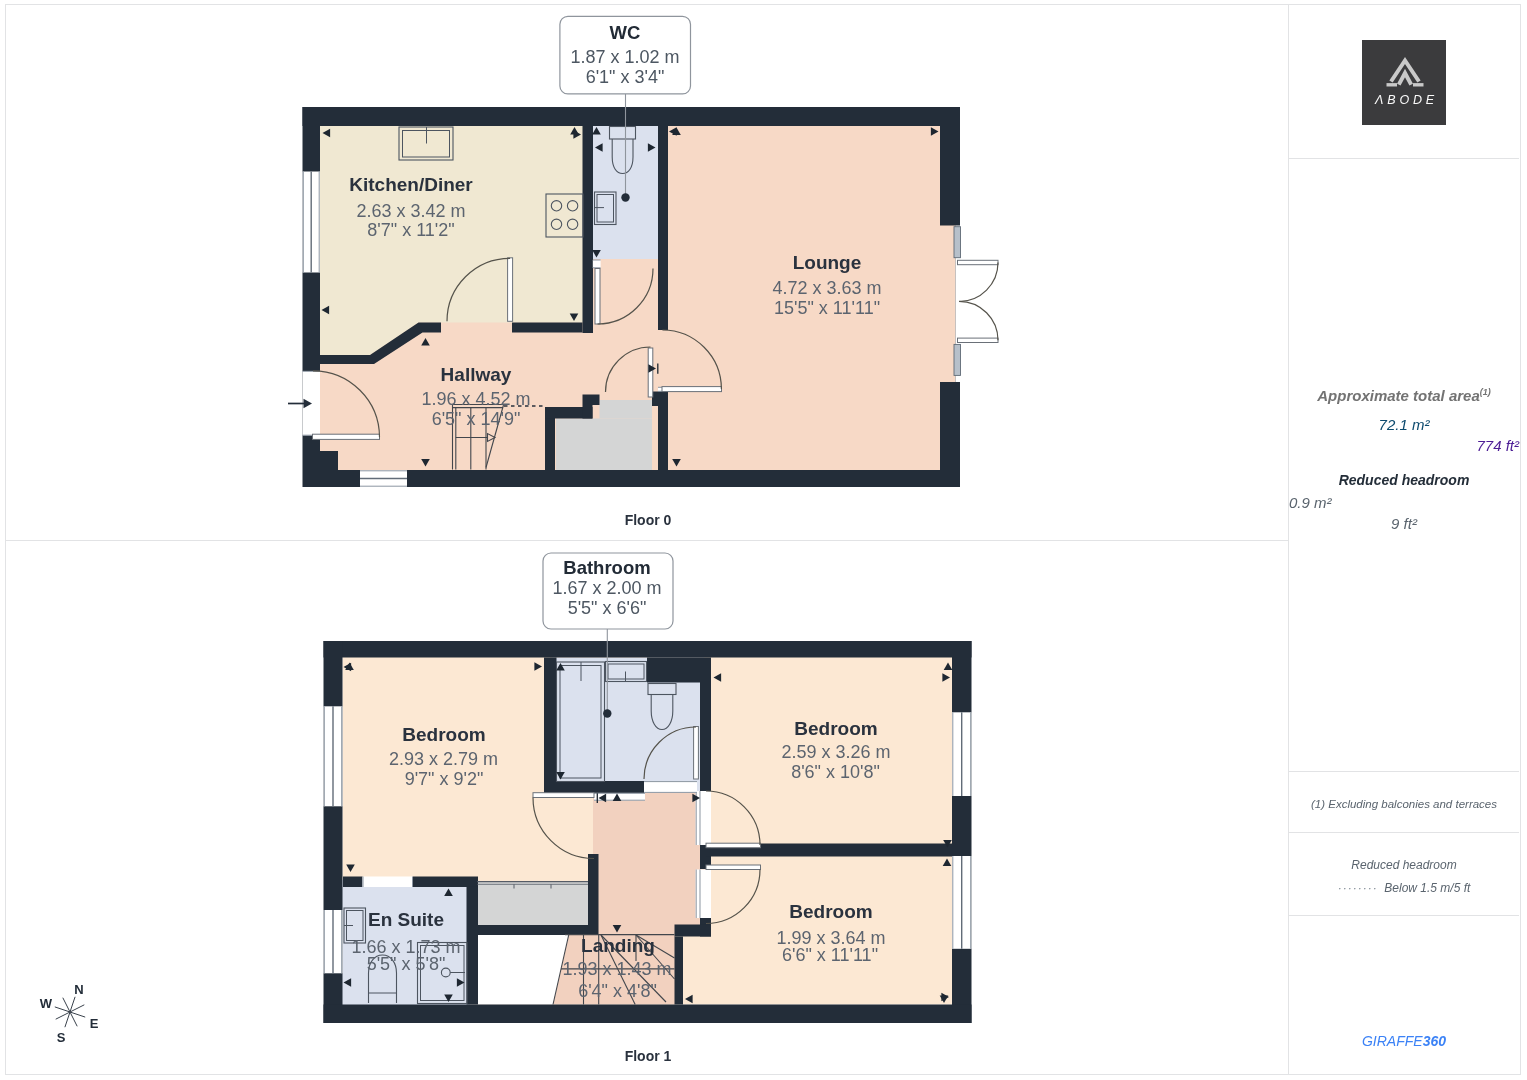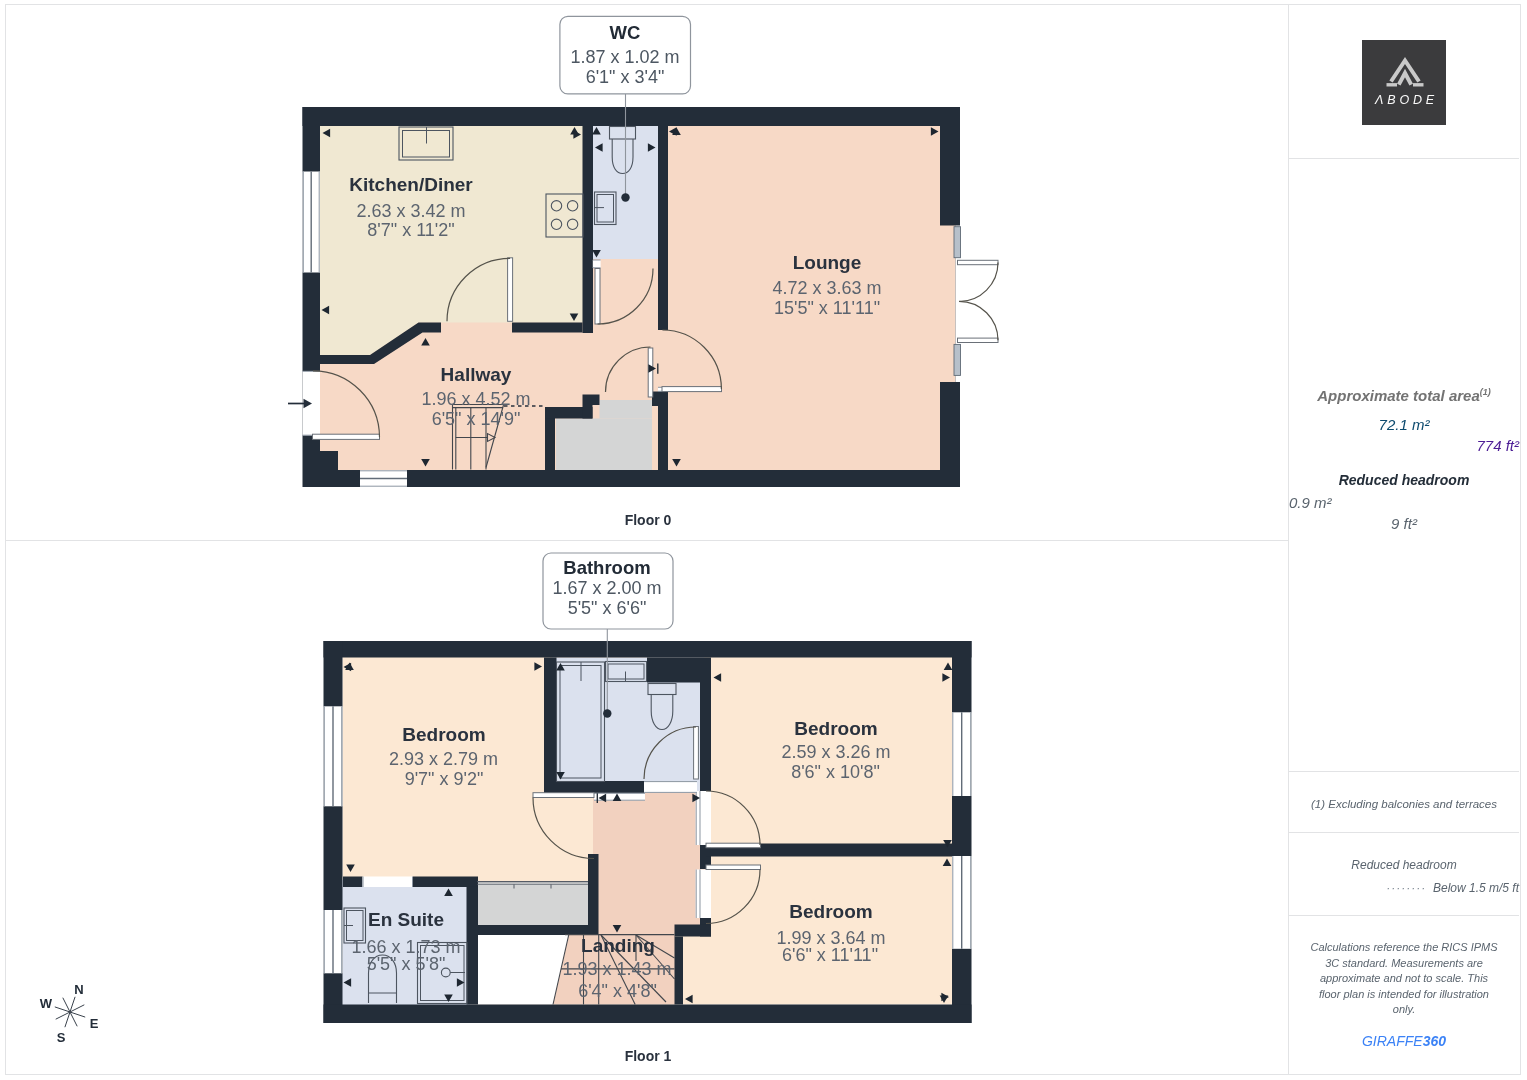--- a/index.html
+++ b/index.html
@@ -426,18 +426,17 @@
   <div class="abs" style="left:0;top:468px;width:230px;text-align:center;color:#232d38;font-weight:bold;font-size:14px;">Reduced headroom</div>
 
   <div class="abs" style="left:0;top:490px;width:230px;text-align:left;color:#5a646e;font-size:15px;">0.9 m²</div>
 
   <div class="abs" style="left:0;top:511px;width:230px;text-align:center;color:#5a646e;font-size:15px;">9 ft²</div>
 
   <div class="abs" style="left:0;top:794px;width:230px;text-align:center;color:#5a646e;font-size:11.5px;">(1) Excluding balconies and terraces</div>
 
   <div class="abs" style="left:0;top:854px;width:230px;text-align:center;color:#5a646e;font-size:12px;">Reduced headroom</div>
 
-  <div class="abs" style="left:0;top:877px;width:230px;text-align:right;color:#5a646e;font-size:12px;"><span style="color:#7a848e;letter-spacing:1px;">········</span>&nbsp;&nbsp;Below 1.5 m/5 ft</div>
-
-  <div class="abs" style="left:0;top:936px;width:230px;text-align:center;color:#5a646e;font-size:11px;line-height:15.5px;">Calculations reference the RICS IPMS<br>3C standard. Measurements are<br>approximate and not to scale. This<br>floor plan is intended for illustration<br>only.</div>
+  <div class="abs" style="left:0;top:877px;width:230px;text-align:center;color:#5a646e;font-size:12px;"><span style="color:#7a848e;letter-spacing:1px;">········</span>&nbsp;&nbsp;Below 1.5 m/5 ft</div>
+
 
   <div class="abs" style="left:0;top:1029px;width:230px;text-align:center;color:#3b82f6;font-size:14px;"><span>GIRAFFE</span><b>360</b></div>
 </div>
 
 </body></html>

